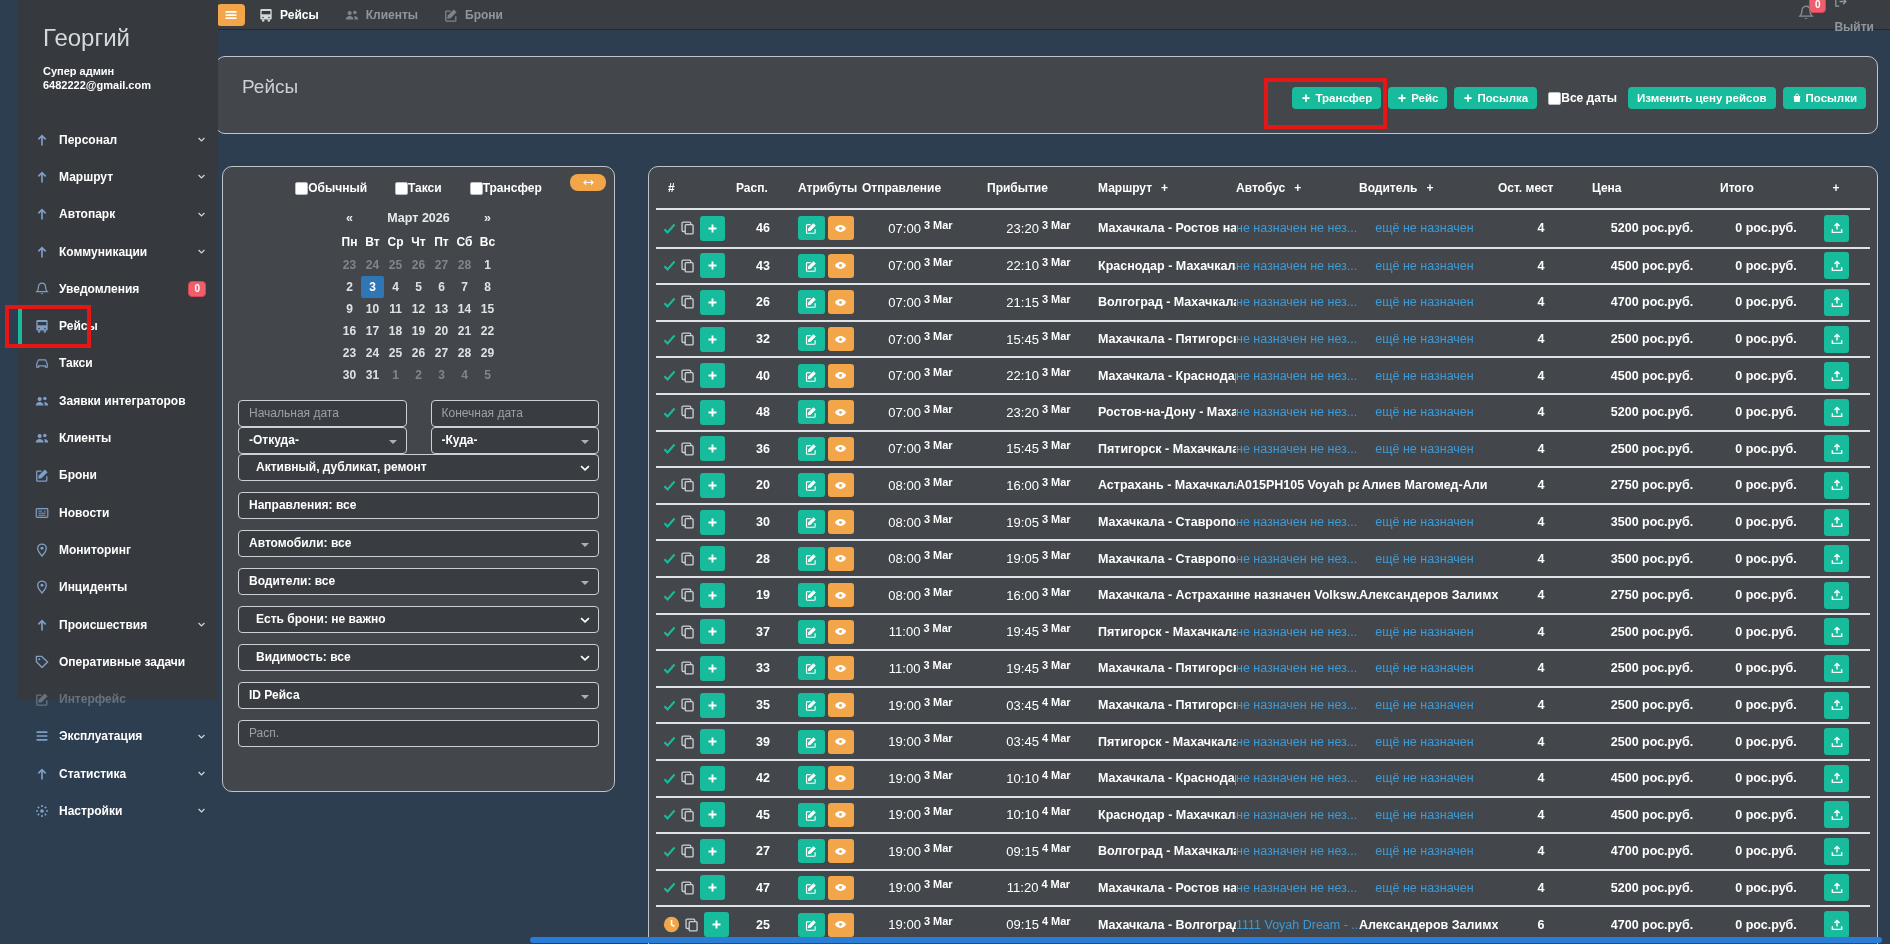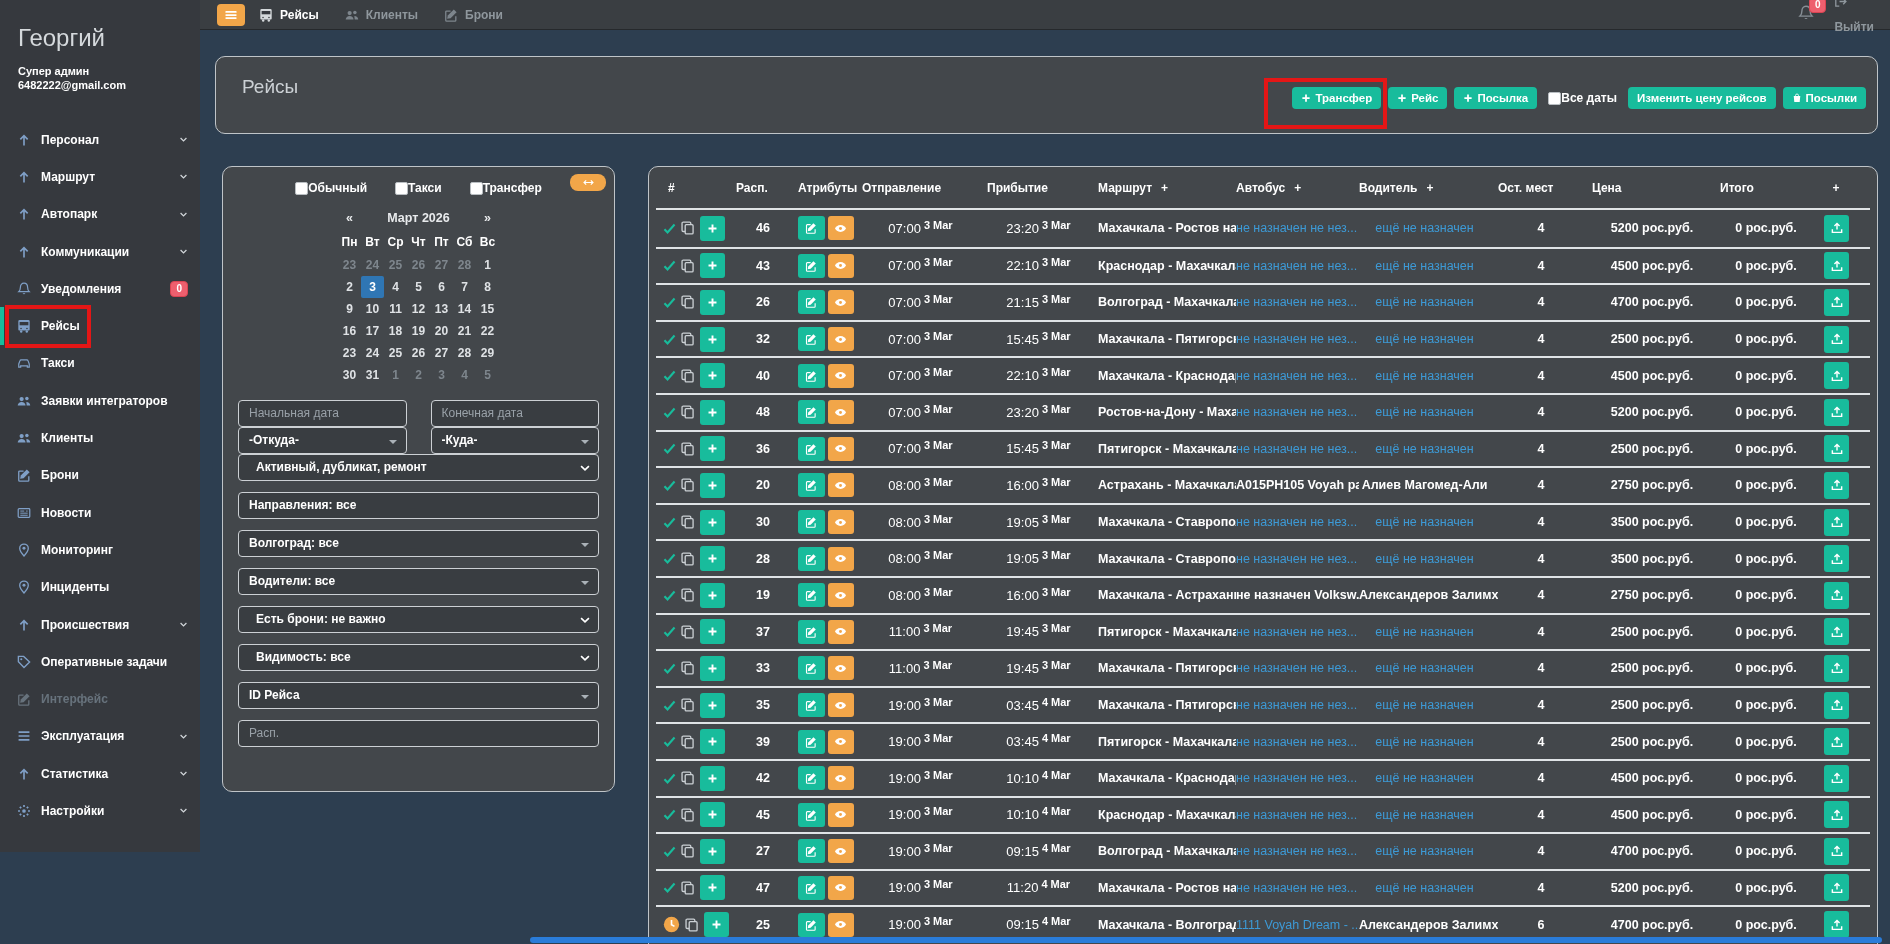--- a/index.html
+++ b/index.html
@@ -1,21 +1,21 @@
 <!DOCTYPE html>
 <html><head>
 <meta charset="utf-8">
 <style>
   * { box-sizing: border-box; margin: 0; padding: 0; }
   html,body { background:#2d3e50; }
   body { font-family:"Liberation Sans", sans-serif; }
   .screen { position:relative; width:1890px; height:944px; background:#2d3e50; overflow:hidden; }
 
   
-  .sidebar { position:absolute; left:0; top:0; width:200px; height:852px; background:#36393e; z-index:3; }
+  .sidebar { position:absolute; left:18px; top:0; width:200px; height:700px; background:#36393e; z-index:3;padding-left:7px; }
   .user-block { padding:24px 18px 0 18px; }
   .user-name { font-size:24px; color:#d5d9dc; font-weight:400; }
   .user-role { margin-top:13px; font-size:11px; font-weight:700; color:#fff; }
   .user-email { font-size:11px; font-weight:700; color:#fff; margin-top:2px; }
   .menu { position:absolute; top:121px; left:0; right:0; }
   .mi { height:37.3px; display:flex; align-items:center; gap:10px; padding:0 12px 0 17px; color:#fff; font-size:12px; font-weight:700; cursor:pointer; position:relative; }
   .mi .mi-ic { color:#7f9fc6; font-size:14px; }
   .mi-label { flex:1; white-space:nowrap; overflow:hidden; }
   .mi-chev { color:#d2d6da; font-size:9px; }
   .mi.active { border-left:4px solid #18bc9c; padding-left:13px; }
@@ -541,21 +541,21 @@
           <div class="frow">
             <div class="ffield"><span>-Откуда-</span><span class="tri"></span></div>
             <div class="ffield"><span>-Куда-</span><span class="tri"></span></div>
           </div>
           <div class="ffield indent"><span>Активный, дубликат, ремонт</span><span class="ic bigchev">
               <svg viewBox="0 0 16 16" fill="currentColor">
                 <path d="M2.8 5.4L8 10.6l5.2-5.2" fill="none" stroke="currentColor" stroke-width="2.2"></path>
               </svg>
             </span></div>
           <div class="ffield"><span>Направления: все</span></div>
-          <div class="ffield"><span>Волгоград: все</span><span class="tri"></span></div>
+          <div class="ffield"><span>Автомобили: все</span><span class="tri"></span></div>
           <div class="ffield"><span>Водители: все</span><span class="tri"></span></div>
           <div class="ffield indent"><span>Есть брони: не важно</span><span class="ic bigchev">
               <svg viewBox="0 0 16 16" fill="currentColor">
                 <path d="M2.8 5.4L8 10.6l5.2-5.2" fill="none" stroke="currentColor" stroke-width="2.2"></path>
               </svg>
             </span></div>
           <div class="ffield indent"><span>Видимость: все</span><span class="ic bigchev">
               <svg viewBox="0 0 16 16" fill="currentColor">
                 <path d="M2.8 5.4L8 10.6l5.2-5.2" fill="none" stroke="currentColor" stroke-width="2.2"></path>
               </svg>

